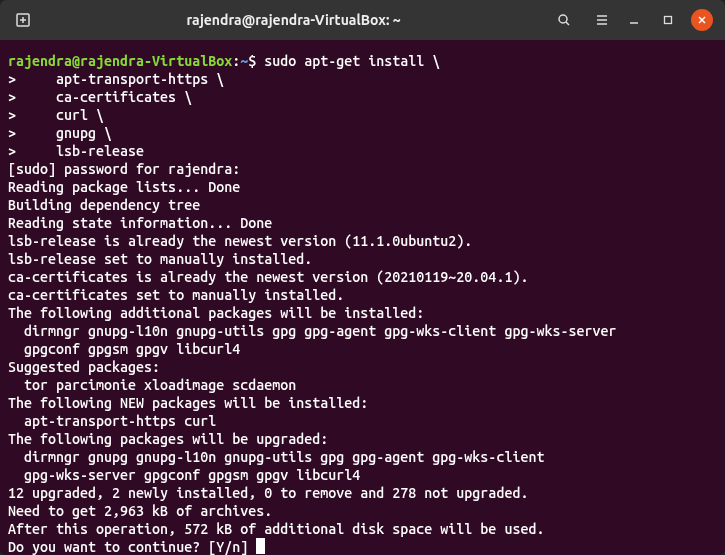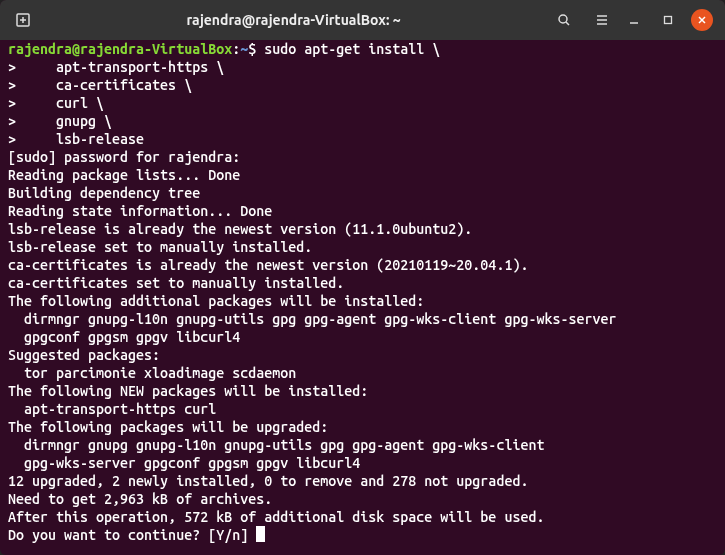--- a/index.html
+++ b/index.html
@@ -69,21 +69,21 @@
     .win-ctrl.close {
       background: #e95420;
       color: #fff;
     }
     .win-ctrl svg {
       width: 10px;
       height: 10px;
     }
     .terminal {
       flex: 1;
-      padding: 0 8px;
+      padding: 12px 8px;
       color: #fff;
       font-size: 14.3px;
       line-height: 18px;
       white-space: pre;
       overflow: hidden;
       font-weight: 500;
     }
     .prompt-user {
       color: #87d936;
       font-weight: bold;

